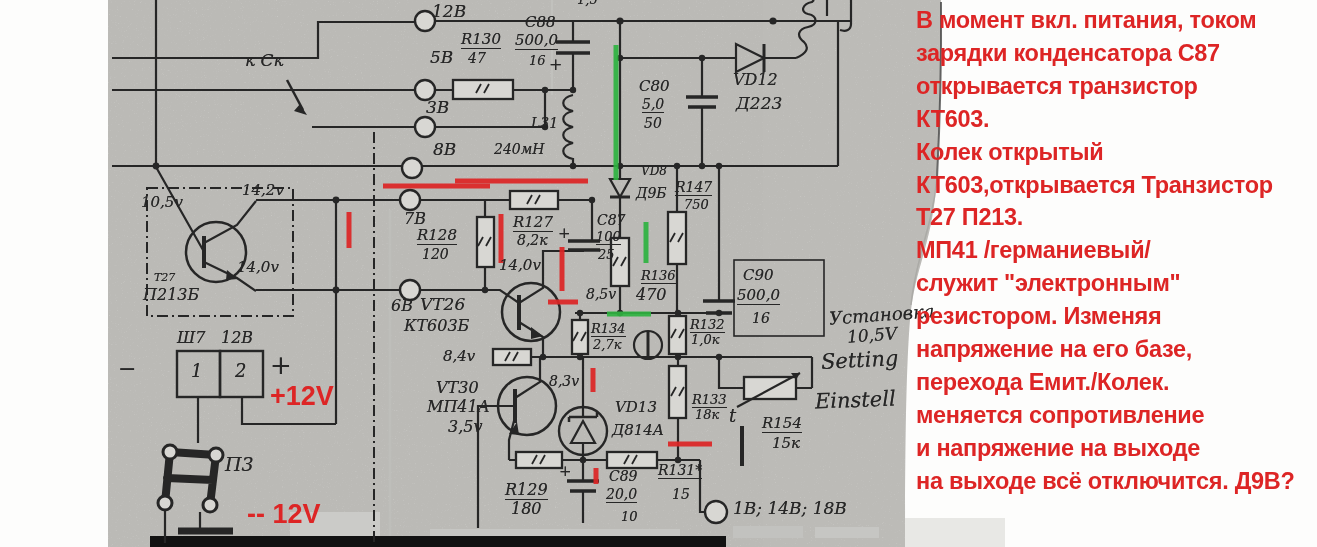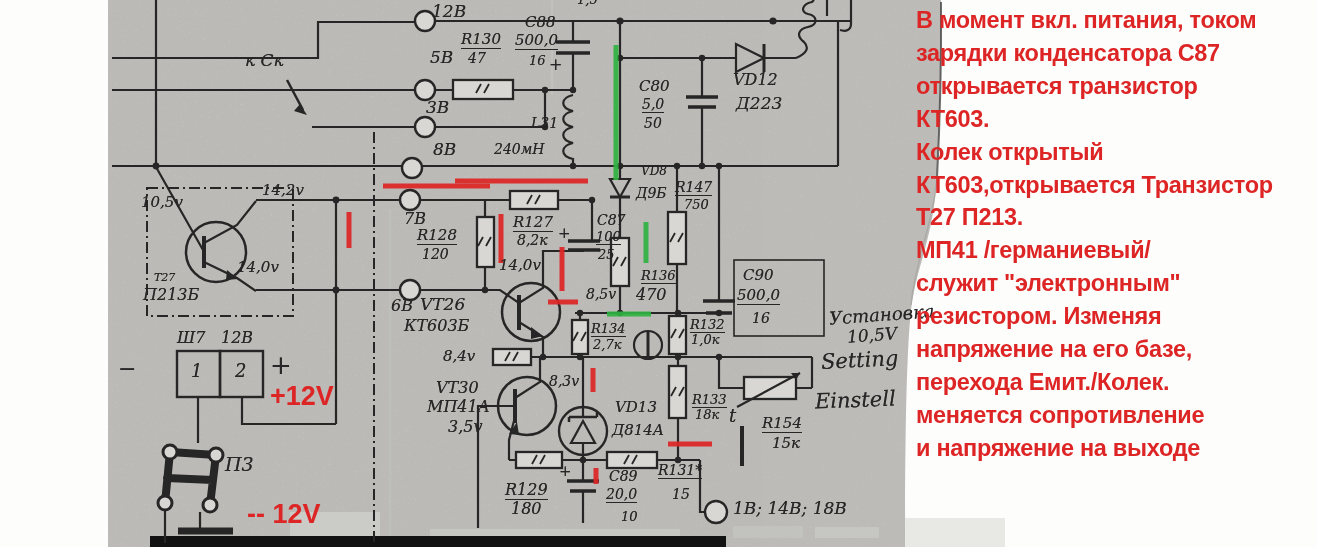--- a/index.html
+++ b/index.html
@@ -264,21 +264,21 @@
       <div class="lbl" style="left: 684px; top: 198px; font-size: 13px;">750</div>
       <div class="lbl u" style="left: 513px; top: 215px; font-size: 15px;">R127</div>
       <div class="lbl" style="left: 517px; top: 233px; font-size: 14px;">8,2к</div>
       <div class="lbl" style="left: 597px; top: 213px; font-size: 14px;">С87</div>
       <div class="lbl u" style="left: 596px; top: 230px; font-size: 13px;">100</div>
       <div class="lbl" style="left: 598px; top: 248px; font-size: 13px;">25</div>
       <div class="lbl" style="left: 558px; top: 226px; font-size: 15px;">+</div>
       <div class="lbl u" style="left: 417px; top: 228px; font-size: 15px;">R128</div>
       <div class="lbl" style="left: 422px; top: 247px; font-size: 14px;">120</div>
       <div class="lbl" style="left: 141px; top: 195px; font-size: 15px;">10,5v</div>
-      <div class="lbl" style="left: 242px; top: 183px; font-size: 15px; margin-left: 20px;">14,2v</div>
+      <div class="lbl" style="left: 242px; top: 183px; font-size: 15px;">14,2v</div>
       <div class="lbl" style="left: 237px; top: 260px; font-size: 15px;">14,0v</div>
       <div class="lbl" style="left: 154px; top: 272px; font-size: 11px;">Т27</div>
       <div class="lbl" style="left: 143px; top: 287px; font-size: 16px;">П213Б</div>
       <div class="lbl" style="left: 499px; top: 258px; font-size: 15px;">14,0v</div>
       <div class="lbl" style="left: 420px; top: 296px; font-size: 17px;">VT26</div>
       <div class="lbl" style="left: 404px; top: 318px; font-size: 16px;">КТ603Б</div>
       <div class="lbl" style="left: 586px; top: 287px; font-size: 14px;">8,5v</div>
       <div class="lbl u" style="left: 641px; top: 269px; font-size: 13px;">R136</div>
       <div class="lbl" style="left: 636px; top: 287px; font-size: 16px;">470</div>
       <div class="lbl u" style="left: 591px; top: 322px; font-size: 13px;">R134</div>
@@ -332,15 +332,16 @@
       <div class="panel-line">Колек открытый</div>
       <div class="panel-line">КТ603,открывается Транзистор</div>
       <div class="panel-line">Т27 П213.</div>
       <div class="panel-line">МП41 /германиевый/</div>
       <div class="panel-line">служит "электронным"</div>
       <div class="panel-line">резистором. Изменяя</div>
       <div class="panel-line">напряжение на его базе,</div>
       <div class="panel-line">перехода Емит./Колек.</div>
       <div class="panel-line">меняется сопротивление</div>
       <div class="panel-line">и напряжение на выходе</div>
+      <div class="panel-line">на выходе всё отключится. Д9В?</div>
     </div>
 
 </div>
 
 </body></html>

